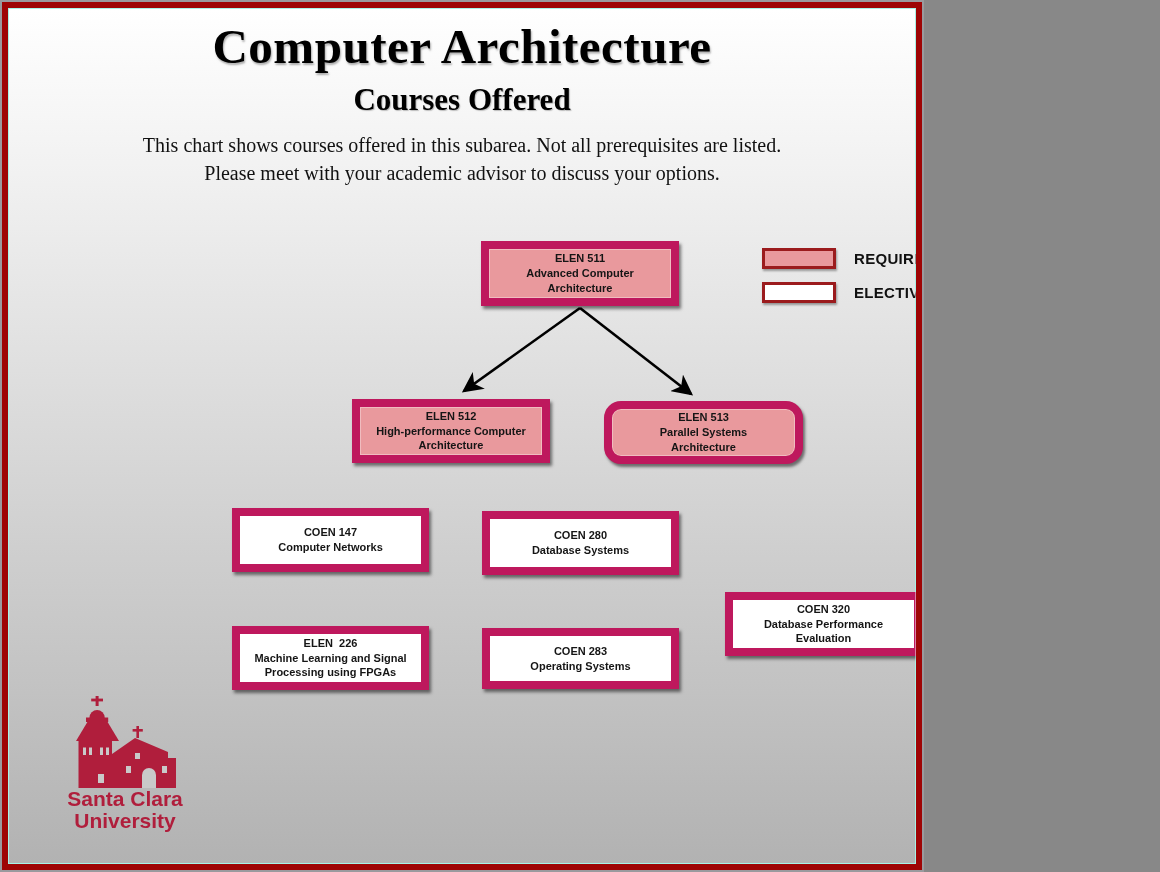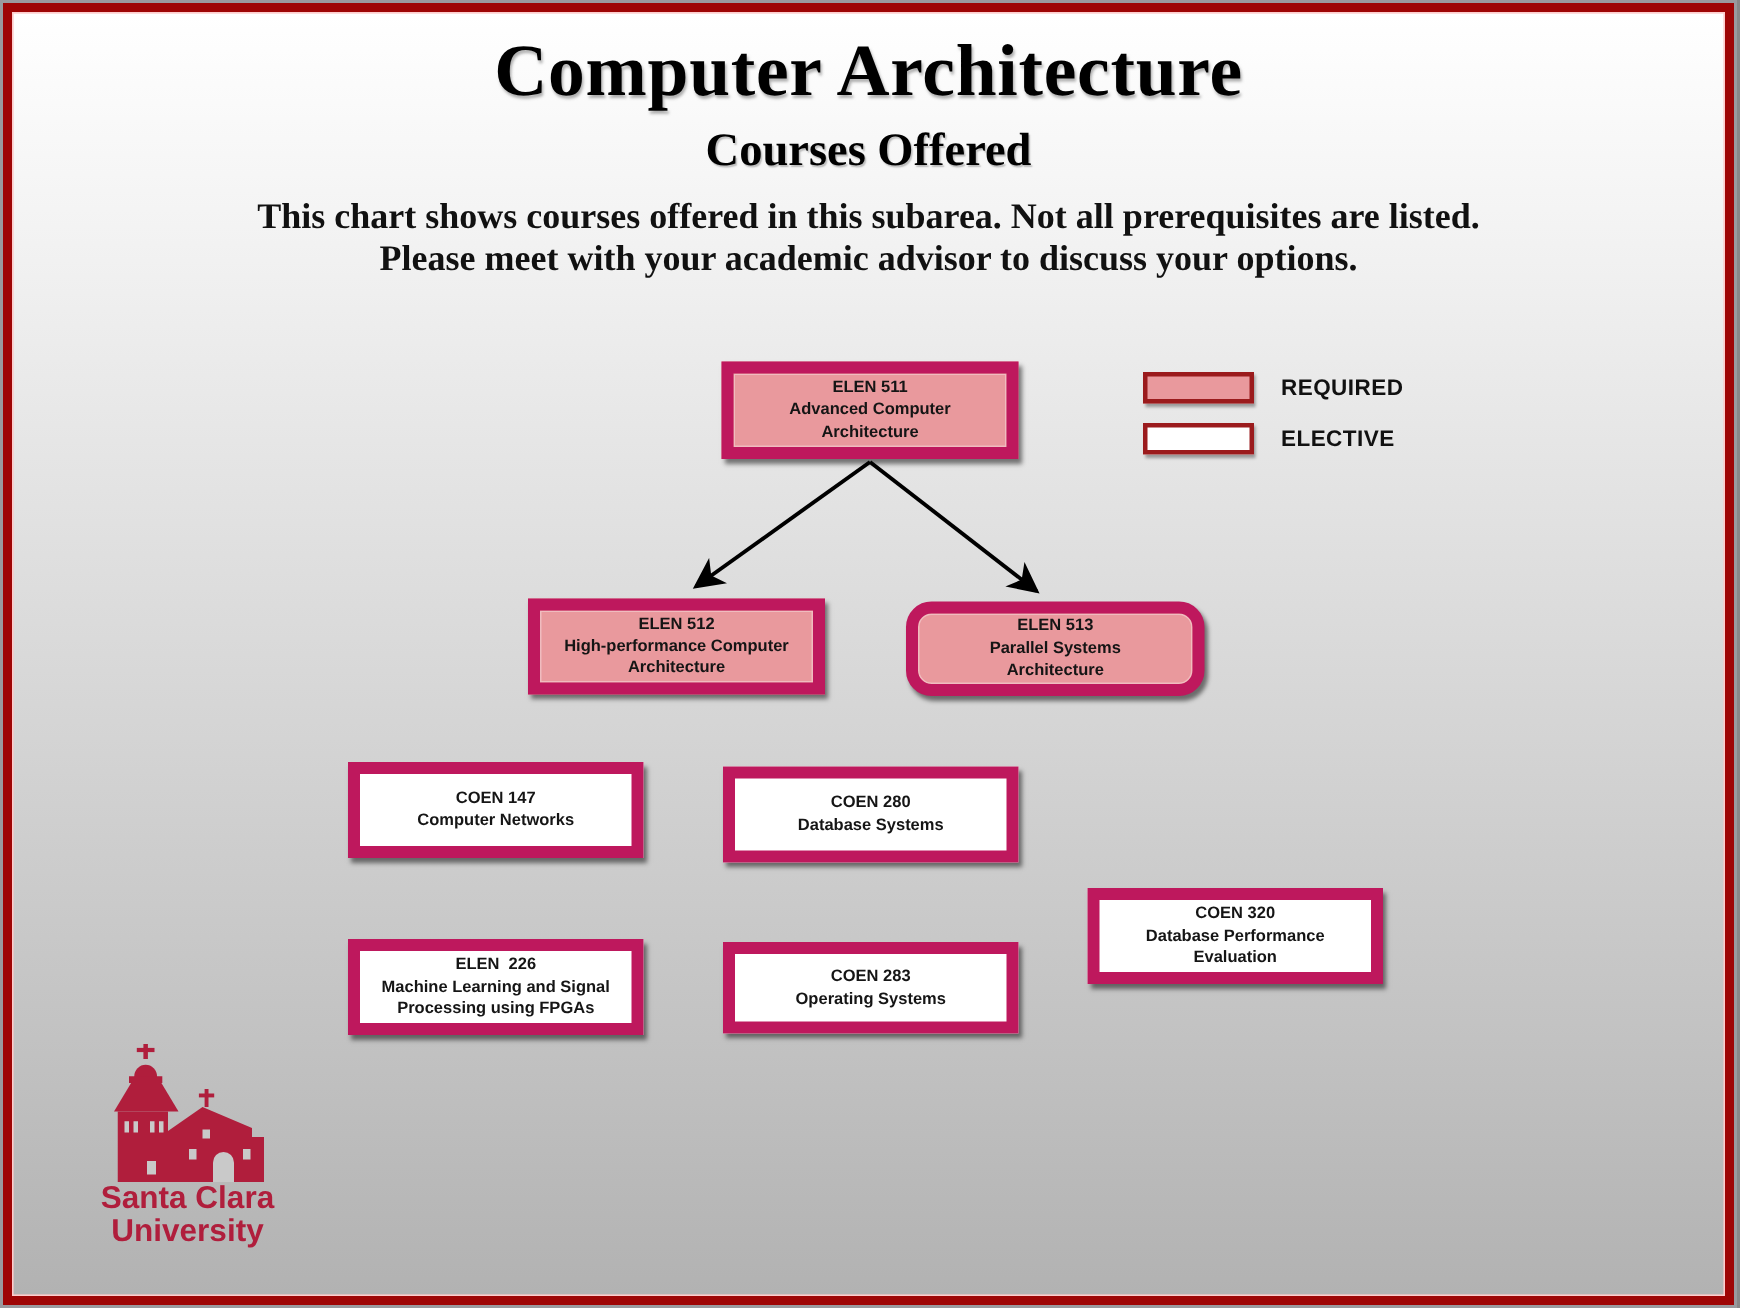--- a/index.html
+++ b/index.html
@@ -1,36 +1,36 @@
 <!DOCTYPE html>
 <html><head>
 <meta charset="utf-8">
 <style>
   html,body { margin:0; padding:0; background:#888; }
   #canvas {
-    position:relative; width:1158px; height:872px; overflow:hidden;
-    background:#fca5a5;
+    position:relative; width:924px; height:872px; overflow:hidden;
+    background:#5eead4;
     font-family:"Liberation Sans", sans-serif;
   }
   
   .frame-gray { position:absolute; inset:0; border:2px solid #9a9a9e; z-index:50; pointer-events:none; }
   .frame-red  { position:absolute; inset:2px; border:6px solid #9e0505; z-index:50; pointer-events:none; }
   .frame-lite { position:absolute; inset:8px; border:1px solid rgba(255,255,255,0.45); z-index:50; pointer-events:none; }
   
   .page-bg { position:absolute; inset:9px; background:linear-gradient(180deg,#ffffff 0%, #f2f2f2 18%, #d9d9d9 50%, #c2c2c2 80%, #b2b2b2 100%); }
 
   
   .main-title { position:absolute; top:18px; left:0; width:100%; text-align:center;
     font-family:"Liberation Serif", serif; font-weight:bold; font-size:49px; color:#000;
     text-shadow:1px 2px 2px rgba(110,110,110,0.55); letter-spacing:0.5px; }
   .sub-title { position:absolute; top:82px; left:0; width:100%; text-align:center;
     font-family:"Liberation Serif", serif; font-weight:bold; font-size:31px; color:#000;
     text-shadow:1px 1px 1px rgba(130,130,130,0.5); }
   .desc { position:absolute; top:131px; left:0; width:100%; text-align:center;
-    font-family:"Liberation Serif", serif; font-size:24px; color:#111; line-height:28px;font-weight:bold; }
+    font-family:"Liberation Serif", serif; font-size:20px; color:#111; line-height:28px; }
 
   
   .node { position:absolute; box-sizing:border-box; border:8px solid #be185d;
     display:flex; flex-direction:column; align-items:center; justify-content:center;
     text-align:center; font-weight:bold; font-size:11px; line-height:1.35; color:#151515;
     box-shadow:2px 3px 3px rgba(0,0,0,0.5); padding:2px 6px; }
   .node.required { background:#e9999d; box-shadow:2px 3px 3px rgba(0,0,0,0.5), inset 0 0 0 1px rgba(255,255,255,0.35); }
   .node.elective { background:#ffffff; }
   .node-code  { white-space:pre-wrap; }
   .node-title { white-space:pre-line; }

